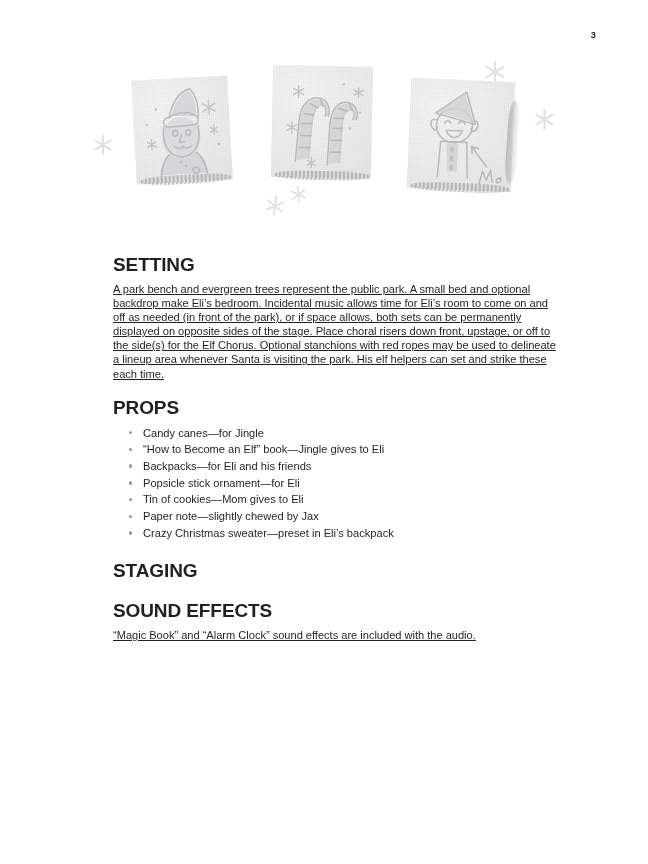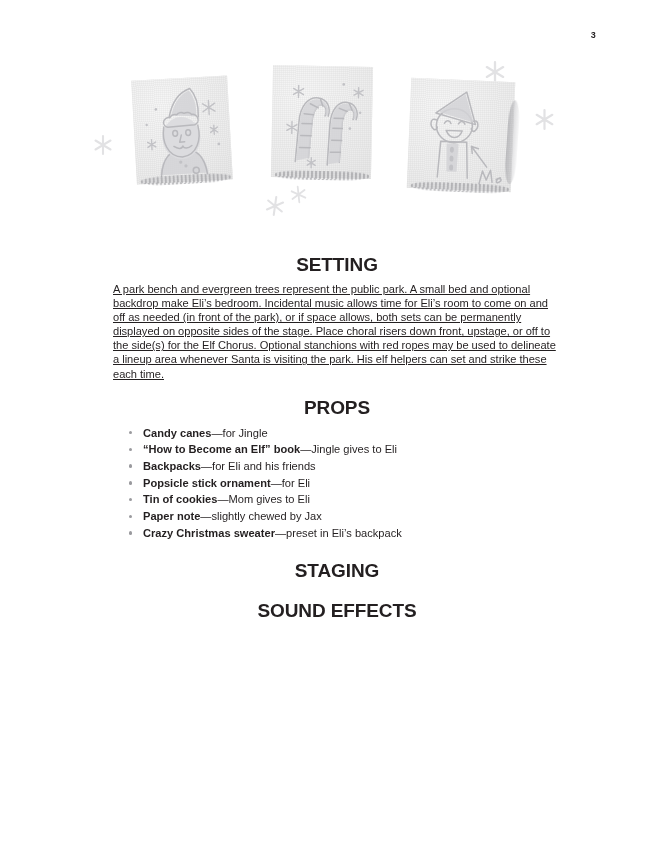--- a/index.html
+++ b/index.html
@@ -117,21 +117,20 @@
     top: 255px;
     width: 448px;
   }
   h2.section-heading {
     font-size: 19px;
     font-weight: bold;
     letter-spacing: -0.1px;
     color: #231f20;
     margin: 0 0 7px 0;
     line-height: 1.05;
-    text-align: center;
   }
   p.body-text {
     margin: 0;
     font-size: 11.1px;
     line-height: 14.1px;
     color: #231f20;
     letter-spacing: -0.02px;
     text-decoration: underline;
   }
   .section { margin-bottom: 8px; }
@@ -153,21 +152,21 @@
   }
   ul.props-list li .bullet {
     position: absolute;
     left: 0;
     top: 6.5px;
     width: 3.4px;
     height: 3.4px;
     border-radius: 50%;
     background: #9a9a9e;
   }
-  ul.props-list li .prop-name { font-weight: bold; }
+  ul.props-list li .prop-name { font-weight: normal; }
   ul.props-list li .prop-desc { font-weight: normal; }
 </style>
 </head>
 <body>
 
 <div class="page">
 
   <div class="page-number">3</div>
 
   <div class="illustrations">
@@ -344,16 +343,17 @@
         </li>
       </ul>
     </div>
 
     <div class="section" id="section-staging">
       <h2 class="section-heading">STAGING</h2>
     </div>
 
     <div class="section" id="section-sound-effects">
       <h2 class="section-heading">SOUND EFFECTS</h2>
+      <p class="body-text">“Magic Book” and “Alarm Clock” sound effects are included with the audio.</p>
     </div>
 
   </div>
 </div>
 
 </body></html>

